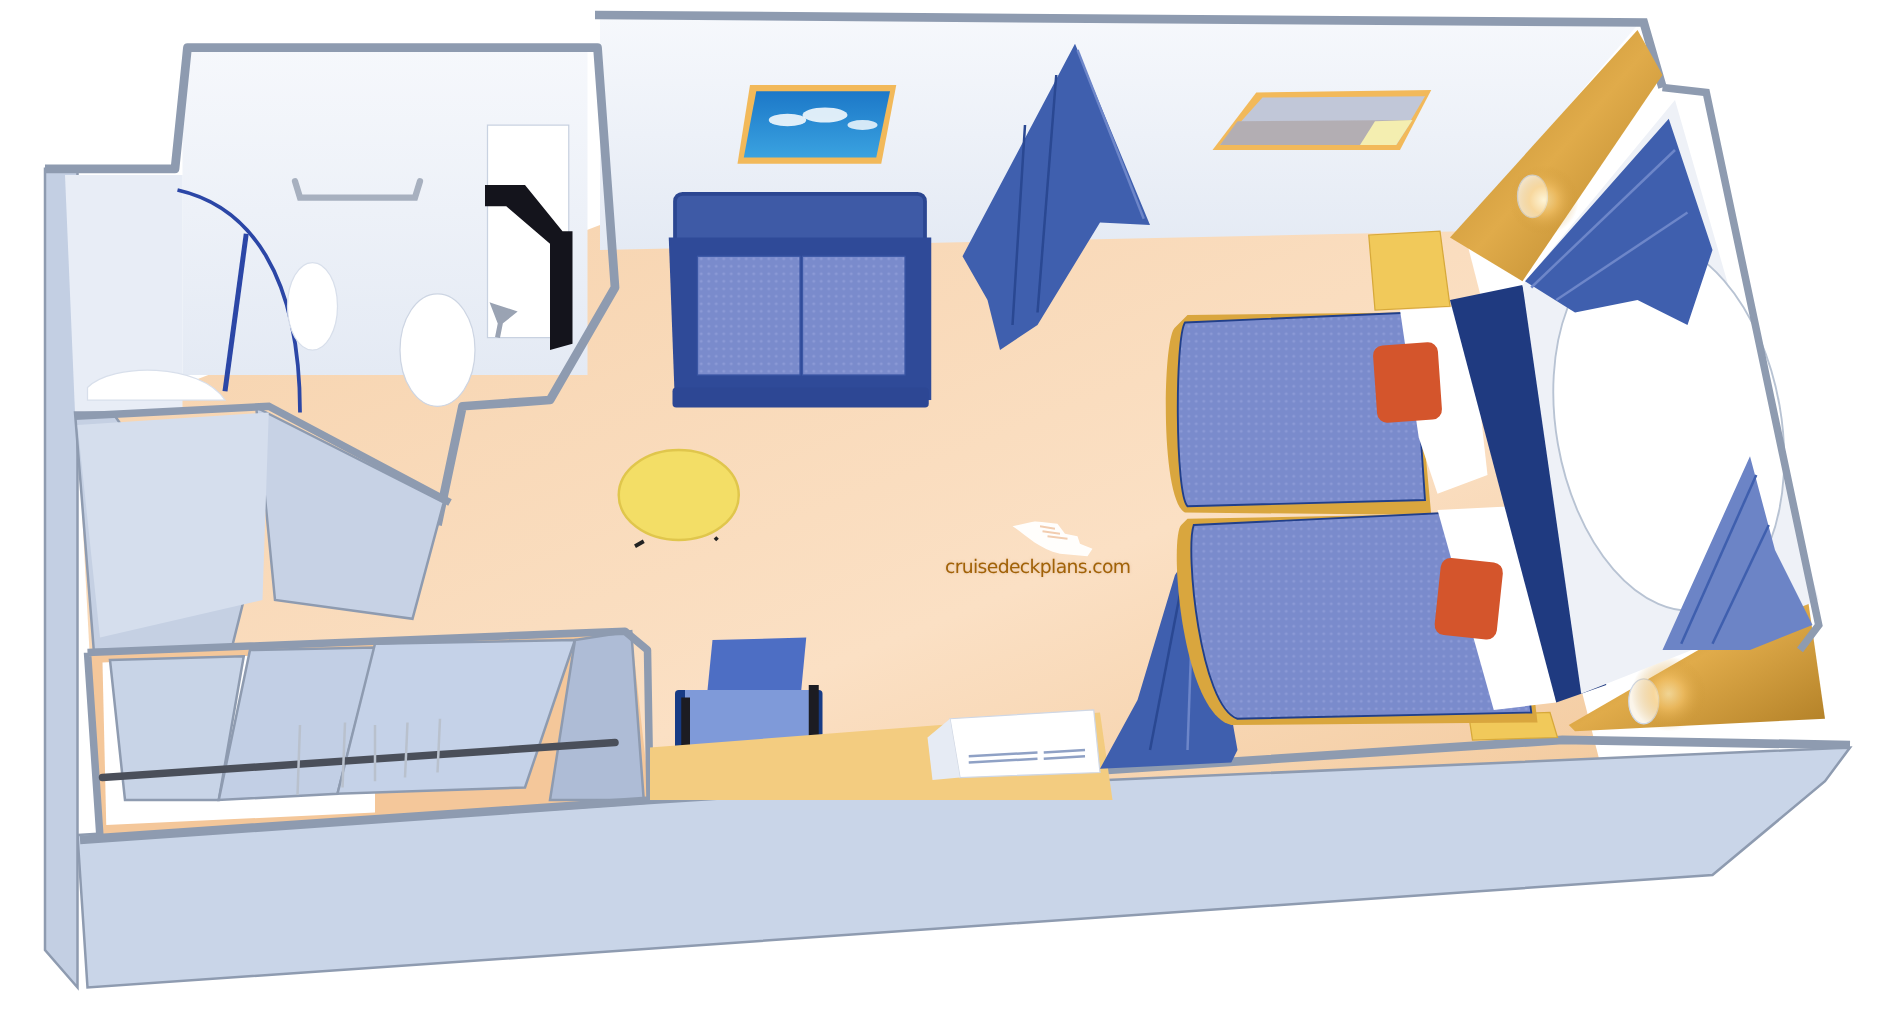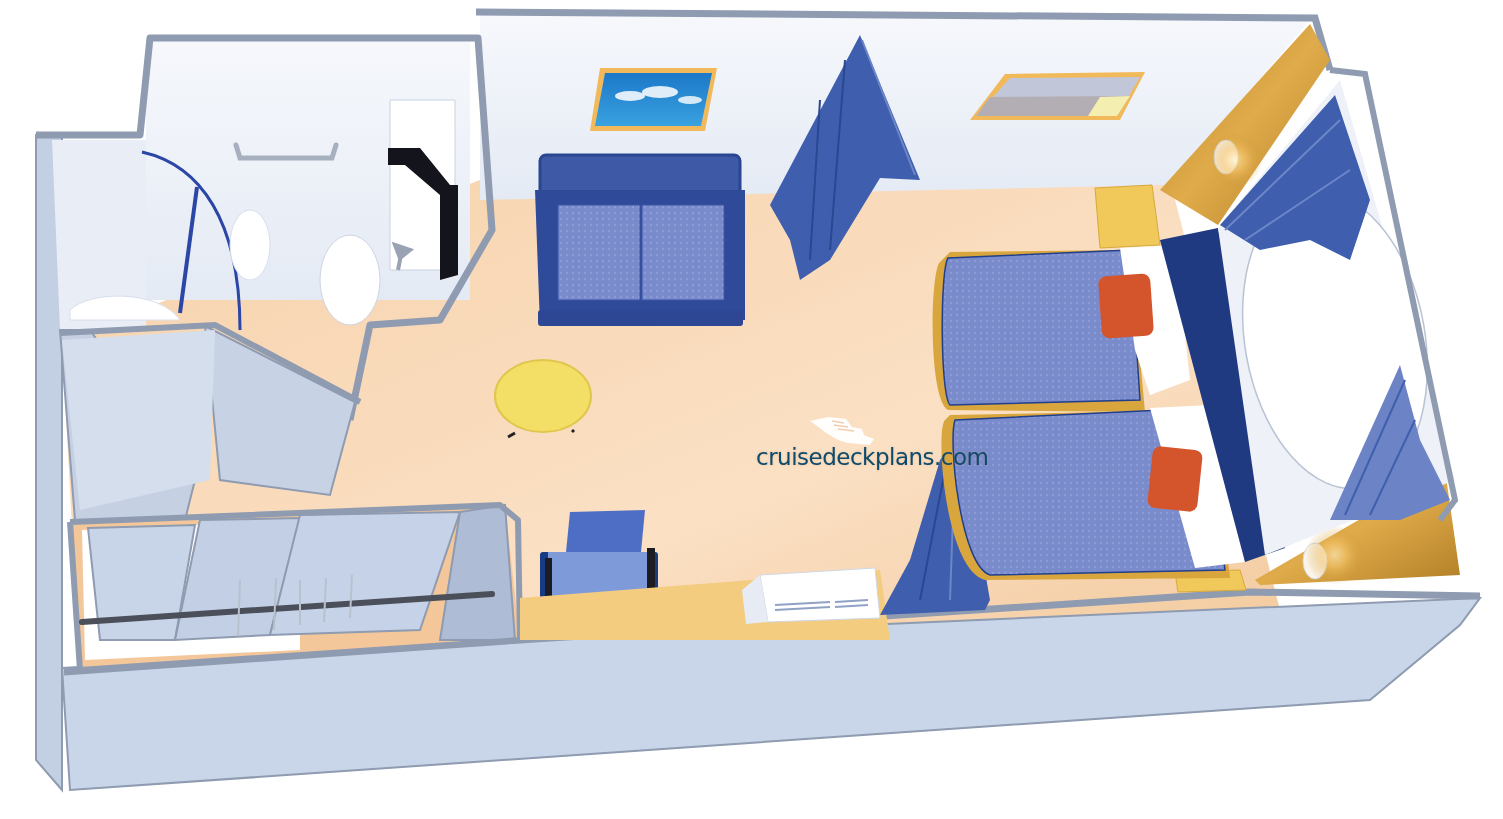--- a/index.html
+++ b/index.html
@@ -1,18 +1,18 @@
 <!DOCTYPE html>
 <html><head>
 <meta charset="utf-8">
 <style>
   html, body { margin: 0; padding: 0; background: #ffffff; }
   body { width: 1503px; height: 819px; overflow: hidden; position: relative; font-family: "DejaVu Sans", sans-serif; }
   #plan { position: absolute; left: 0; top: 0; width: 1503px; height: 819px; }
-  .watermark { position: absolute; left: 756px; top: 444px; font-family: "DejaVu Sans", sans-serif; font-size: 23px; letter-spacing: -0.5px; color: #0c4a6e; text-shadow: 0 0 2px rgba(200,150,110,0.5); }
+  .watermark { position: absolute; left: 756px; top: 444px; font-family: "DejaVu Sans", sans-serif; font-size: 15px; letter-spacing: -0.5px; color: #a16207; text-shadow: 0 0 2px rgba(200,150,110,0.5); }
   .watermark-logo { position: absolute; left: 808px; top: 417px; width: 70px; height: 30px; }
 </style>
 </head>
 <body>
 
 <svg id="plan" viewBox="0 0 1503 819" xmlns="http://www.w3.org/2000/svg">
   <defs>
     <linearGradient id="floorGrad" x1="0" y1="0" x2="1" y2="1">
       <stop offset="0" stop-color="#f6d2ac"></stop>
       <stop offset="0.6" stop-color="#fbe0c4"></stop>

